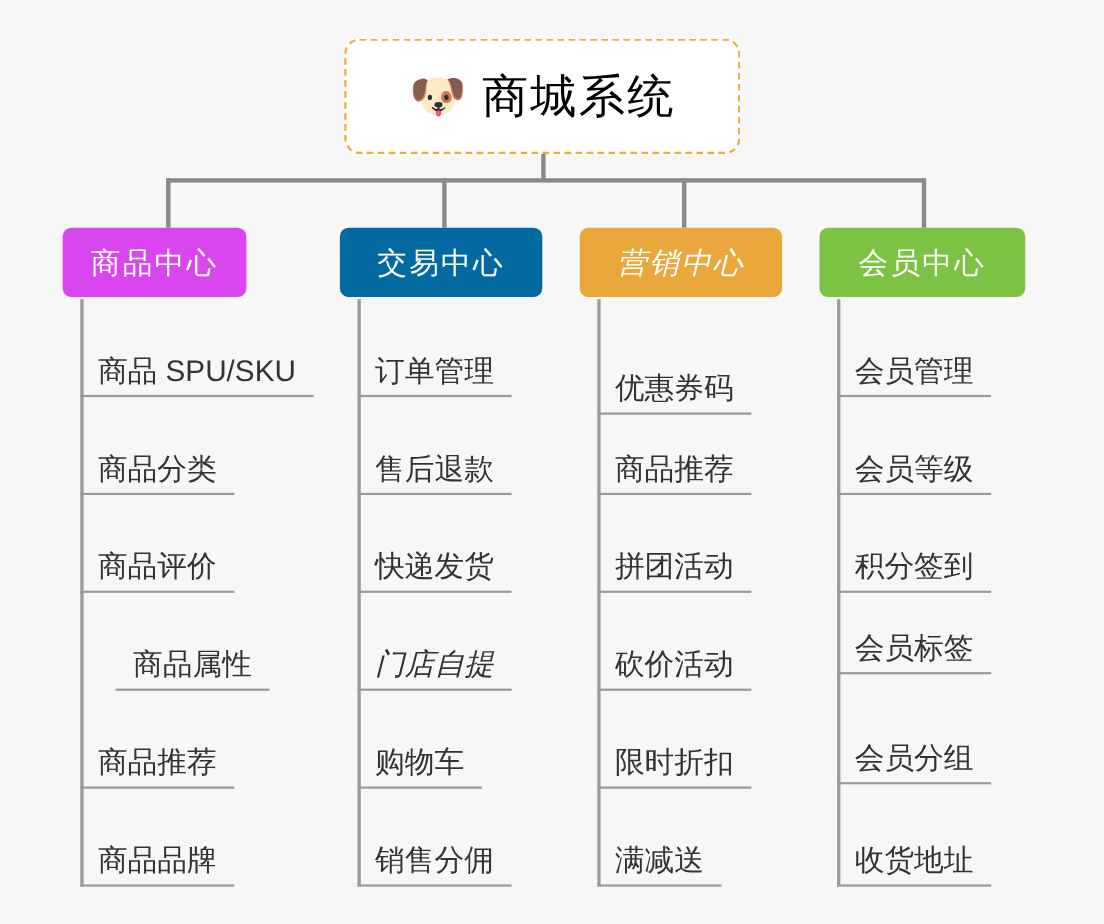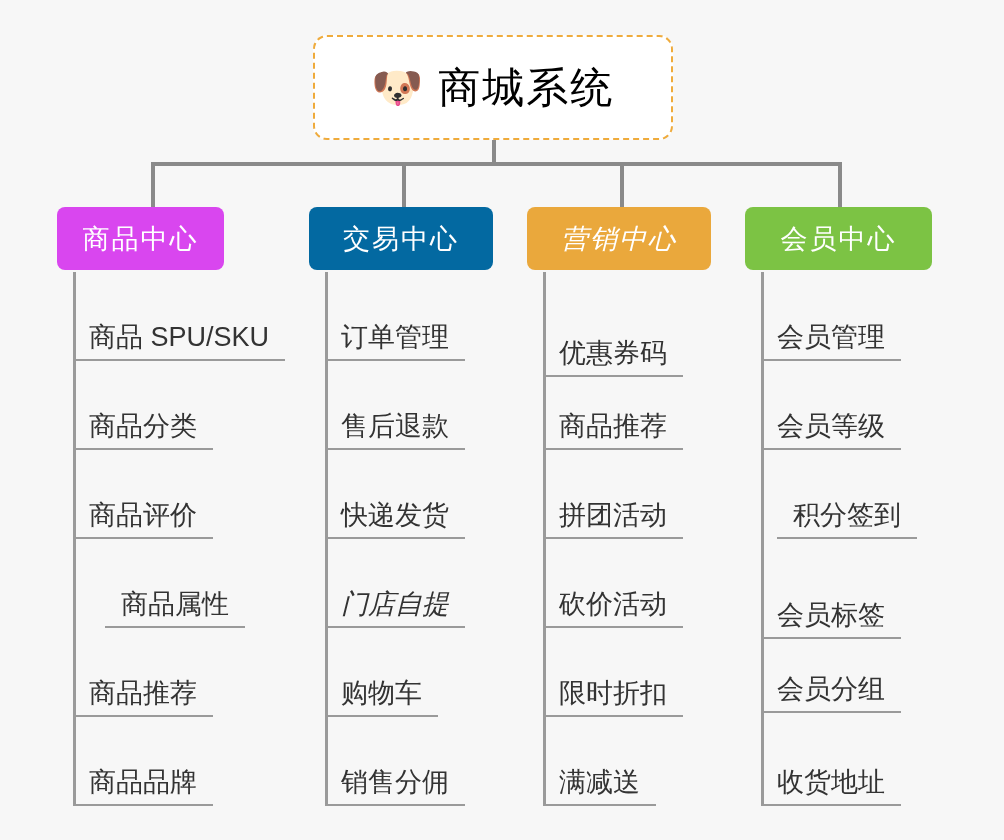--- a/index.html
+++ b/index.html
@@ -209,24 +209,24 @@
         <span>会员中心</span>
       </div>
       <div class="branch" style="left: 761px; height: 534px;">
         <div class="spine" style="height: 534px;"></div>
         <div class="leaf" style="top: 0px;">
           <div class="leaf-inner">会员管理</div>
         </div>
         <div class="leaf" style="top: 89px;">
           <div class="leaf-inner">会员等级</div>
         </div>
-        <div class="leaf" style="top: 178px; padding-left: 16px;">
+        <div class="leaf" style="top: 178px;">
           <div class="leaf-inner">积分签到</div>
         </div>
-        <div class="leaf" style="top: 278px;">
+        <div class="leaf" style="top: 252px;">
           <div class="leaf-inner">会员标签</div>
         </div>
         <div class="leaf" style="top: 352px;">
           <div class="leaf-inner">会员分组</div>
         </div>
         <div class="leaf" style="top: 445px;">
           <div class="leaf-inner">收货地址</div>
         </div>
       </div>
     </div>

